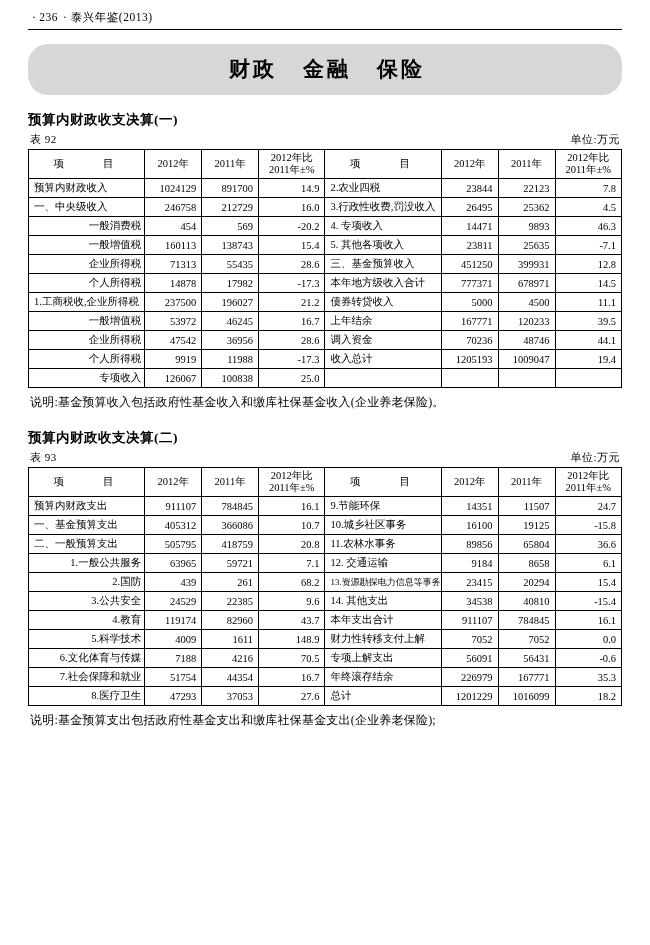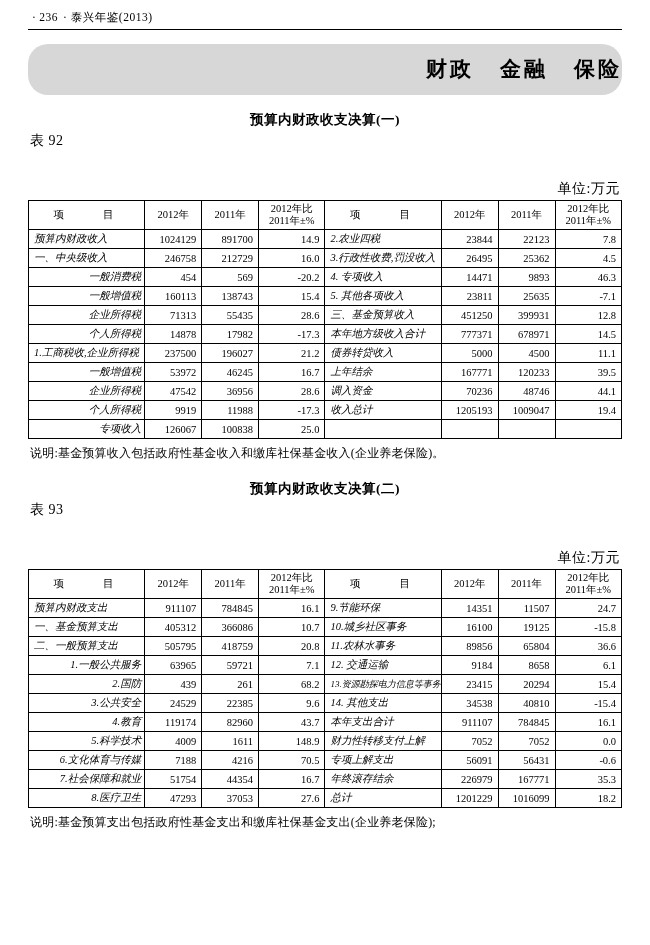--- a/index.html
+++ b/index.html
@@ -36,47 +36,47 @@
   .page-header .pnum {
     margin-right: 5px;
   }
   .header-rule {
     border-bottom: 1.1px solid #000;
     margin: 0 0 14px 0;
   }
   
   .banner {
     background: #d7d7d7;
-    text-align: right;
+    text-align: center;
     font-size: 21px;
     font-weight: bold;
     letter-spacing: 3px;
     padding: 11px 0 12px 4px;
     margin: 0 0 16px 0;
     font-family: "Liberation Sans", "DejaVu Sans", sans-serif;
     border-radius: 20px;
   }
   .banner span { display:inline-block; }
   .banner .gap { width: 26px; display:inline-block; }
 
   .tbl-title {
-    text-align: center;
+    text-align: left;
     font-size: 13.5px;
     font-weight: bold;
     margin: 0 0 3px 0;
     letter-spacing: 0.5px;
   }
   .meta-row {
     display: flex;
     justify-content: space-between;
-    font-size: 14px;
+    font-size: 11px;
     margin: 2px 2px 2px 2px;
   }
   .meta-left { letter-spacing: 0.5px; }
-  .meta-right { letter-spacing: 0.5px; margin-top: 48px; }
+  .meta-right { letter-spacing: 0.5px; }
 
   table.fin {
     border-collapse: collapse;
     width: 100%;
     font-size: 10.5px;
     table-layout: fixed;
     border-radius: 7px;
   }
   table.fin td, table.fin th {
     border: 0.8px solid #000;
@@ -85,21 +85,21 @@
     font-weight: normal;
     vertical-align: middle;
     overflow: hidden;
     white-space: nowrap;
   }
   table.fin th {
     text-align: center;
     font-size: 10.5px;
     line-height: 1.15;
   }
-  .c-item { text-align: left; padding-left: 5px !important; font-style: italic; }
+  .c-item { text-align: left; padding-left: 5px !important; }
   .num { text-align: right; padding-right: 5px !important; font-family: "Liberation Serif", serif; }
   .ind0 { padding-left: 5px !important; }
   .ind1 { padding-left: 12px !important; text-align: right; }
   .hdr-item { letter-spacing: 6px; }
   .note {
     font-size: 12px;
     margin: 6px 0 0 2px;
     letter-spacing: 0.2px;
   }
   .block2 { margin-top: 18px; }

